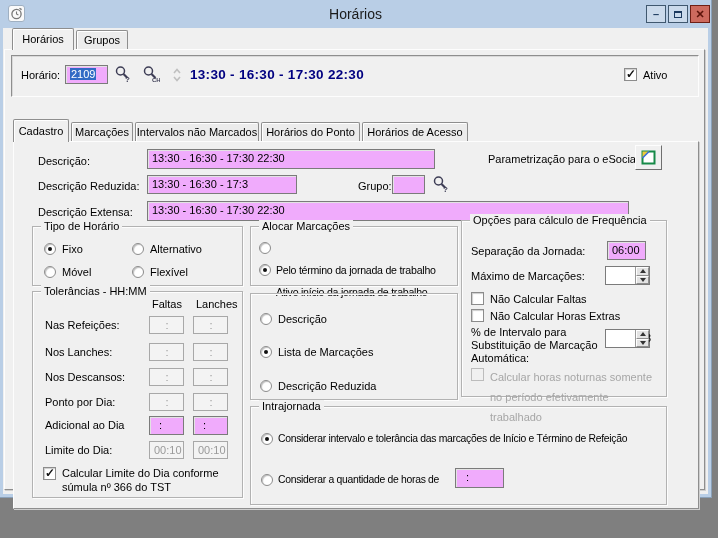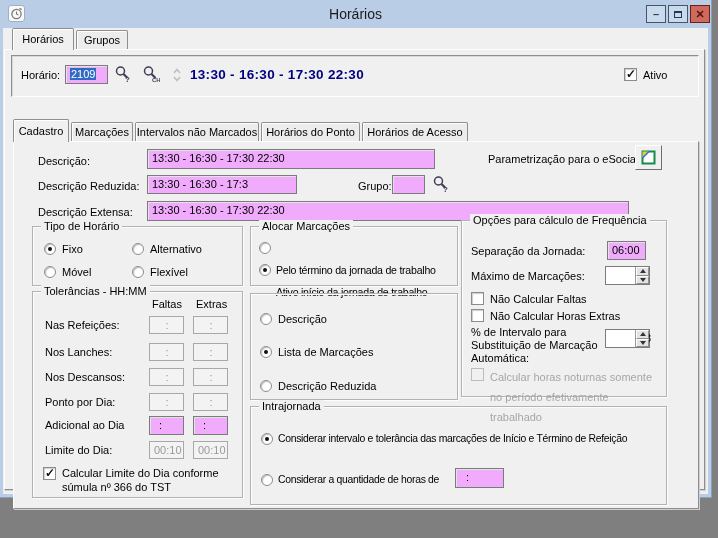--- a/index.html
+++ b/index.html
@@ -189,21 +189,21 @@
             <span class="grouplabel">Alocar Marcações</span>
             <span class="radio" style="left:8px; top:15px;"></span>
             <span class="lbl small" style="left:25px; top:15px;">Pelo término da jornada de trabalho</span>
             <span class="radio checked" style="left:8px; top:37px;"></span>
             <span class="lbl small" style="left:25px; top:37px;">Ativo início da jornada de trabalho</span>
           </div>
 
           <div class="groupbox" style="left:18px; top:149px; width:211px; height:207px;">
             <span class="grouplabel">Tolerâncias - HH:MM</span>
             <span class="lbl" style="left:119px; top:6px;">Faltas</span>
-            <span class="lbl" style="left:163px; top:6px;">Extras</span>
+            <span class="lbl" style="left:163px; top:6px;">Lanches</span>
 
             <span class="lbl" style="left:12px; top:27px;">Nas Refeições:</span>
             <div class="field gray" style="left:116px; top:24px; width:35px; height:18px; text-align:center;"><span>:</span></div>
             <div class="field gray" style="left:160px; top:24px; width:35px; height:18px; text-align:center;"><span>:</span></div>
 
             <span class="lbl" style="left:12px; top:54px;">Nos Lanches:</span>
             <div class="field gray" style="left:116px; top:51px; width:35px; height:18px; text-align:center;"><span>:</span></div>
             <div class="field gray" style="left:160px; top:51px; width:35px; height:18px; text-align:center;"><span>:</span></div>
 
             <span class="lbl" style="left:12px; top:79px;">Nos Descansos:</span>

